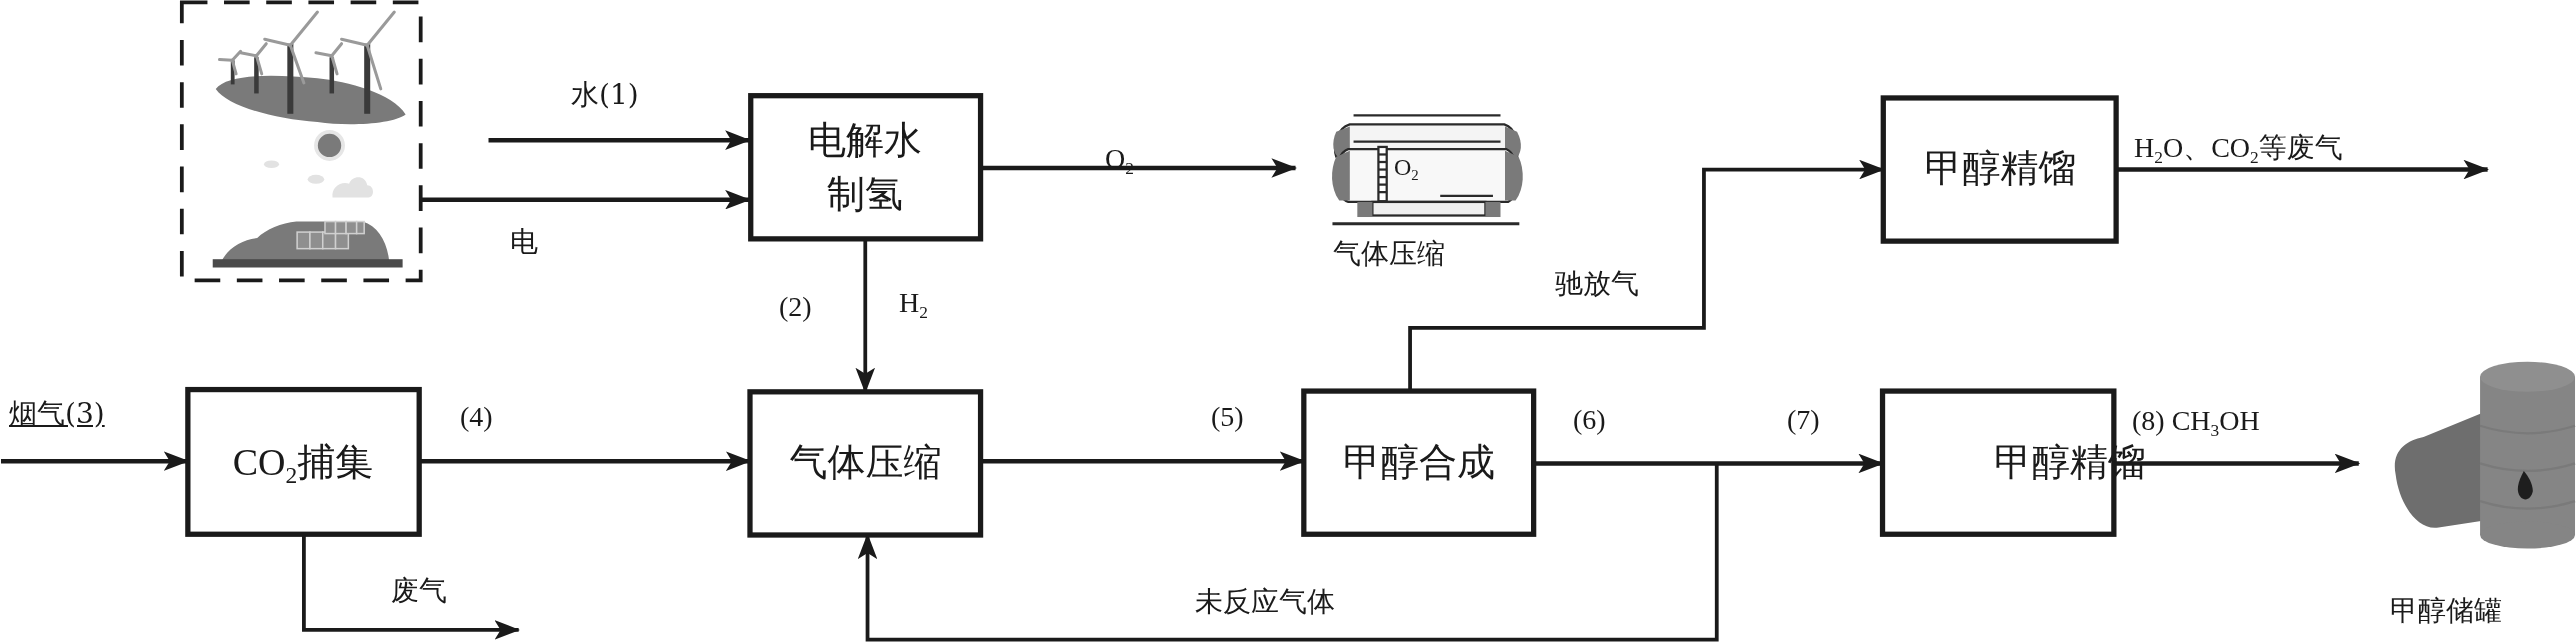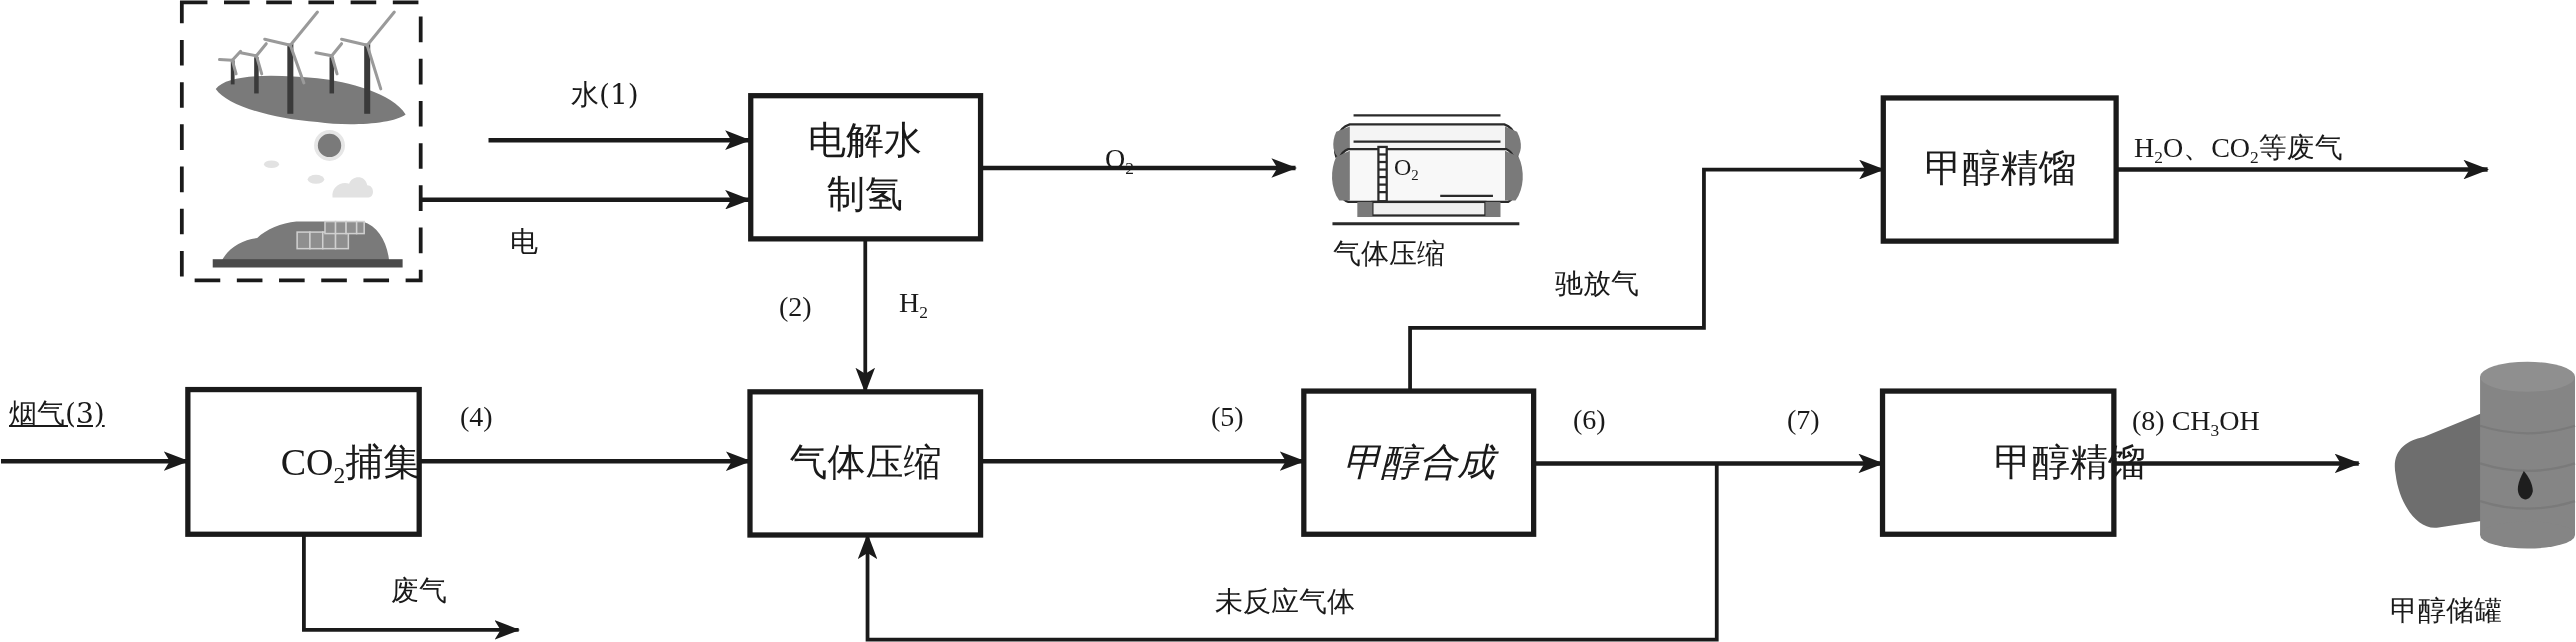--- a/index.html
+++ b/index.html
@@ -153,35 +153,35 @@
 <div class="lbl latin flow-text" style="left:1105px; top:145px;"><span>O</span><sub>2</sub></div>
 
 <div class="lbl latin" style="left:1394px; top:155px; font-size:24px;"><span>O</span><sub>2</sub></div>
 <div class="lbl zh flow-text" style="left:1333px; top:240px;">气体压缩</div>
 
 <div class="lbl latin flow-text" style="left:779px; top:293px;">(2)</div>
 <div class="lbl latin flow-text" style="left:899px; top:289px;"><span>H</span><sub>2</sub></div>
 
 <div class="lbl zh flow-text" style="left:9px; top:400px;text-decoration:underline;">烟气(3)</div>
 
-<div class="lbl latin box-text" style="left:187px; width:232px; top:443px; text-align:center;padding-left:48px;"><span>CO</span><sub>2</sub><span class="zh">捕集</span></div>
+<div class="lbl latin box-text" style="left:187px; width:232px; top:443px; text-align:center;"><span>CO</span><sub>2</sub><span class="zh">捕集</span></div>
 
 <div class="lbl latin flow-text" style="left:460px; top:403px;">(4)</div>
 <div class="lbl zh flow-text" style="left:391px; top:577px;">废气</div>
 
 <div class="lbl zh box-text" style="left:750px; width:231px; top:443px; text-align:center;">气体压缩</div>
 <div class="lbl latin flow-text" style="left:1211px; top:403px;">(5)</div>
 
-<div class="lbl zh box-text" style="left:1304px; width:230px; top:443px; text-align:center;font-style:italic;">甲醇合成</div>
+<div class="lbl zh box-text" style="left:1304px; width:230px; top:443px; text-align:center;">甲醇合成</div>
 <div class="lbl zh flow-text" style="left:1555px; top:270px;">驰放气</div>
 
 <div class="lbl zh box-text" style="left:1884px; width:233px; top:149px; text-align:center;">甲醇精馏</div>
 <div class="lbl latin flow-text" style="left:2134px; top:134px;"><span>H</span><sub>2</sub><span>O、CO</span><sub>2</sub><span class="zh">等废气</span></div>
 
 <div class="lbl latin flow-text" style="left:1573px; top:406px;">(6)</div>
 <div class="lbl latin flow-text" style="left:1787px; top:406px;">(7)</div>
 
 <div class="lbl zh box-text" style="left:1954px; width:232px; top:443px; text-align:center;">甲醇精馏</div>
 <div class="lbl latin flow-text" style="left:2132px; top:407px;"><span>(8) </span><span>CH</span><sub>3</sub><span>OH</span></div>
 
-<div class="lbl zh flow-text" style="left:1195px; top:588px;margin-left:20px;">未反应气体</div>
+<div class="lbl zh flow-text" style="left:1195px; top:588px;">未反应气体</div>
 <div class="lbl zh flow-text" style="left:2390px; top:597px;">甲醇储罐</div>
 
 
 </body></html>

